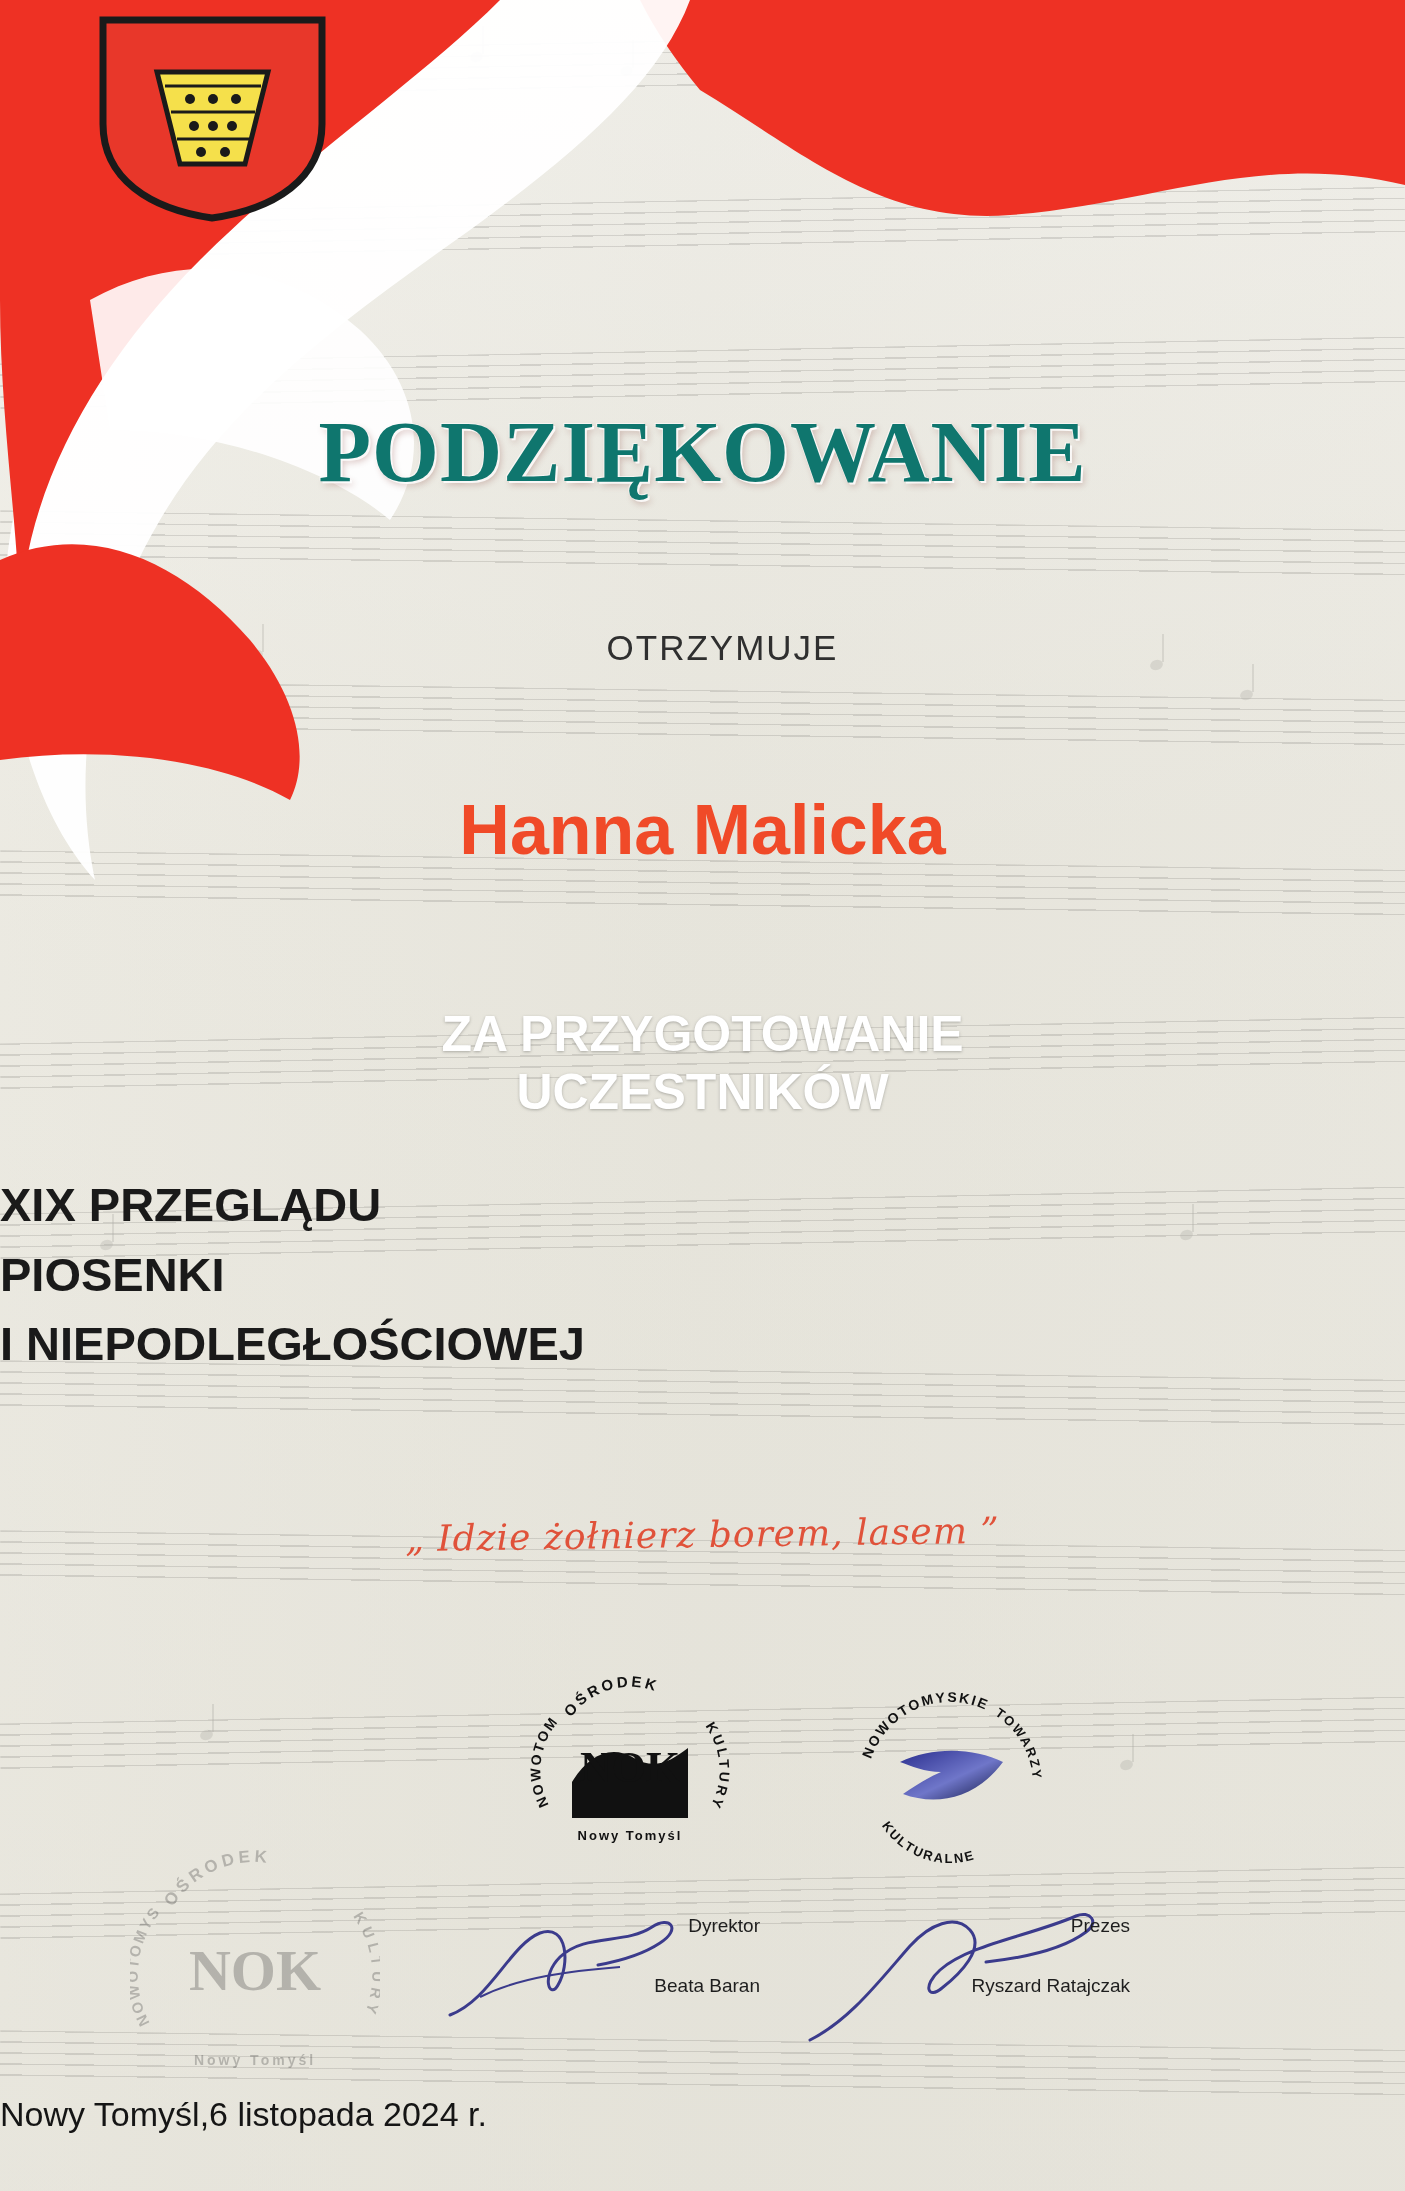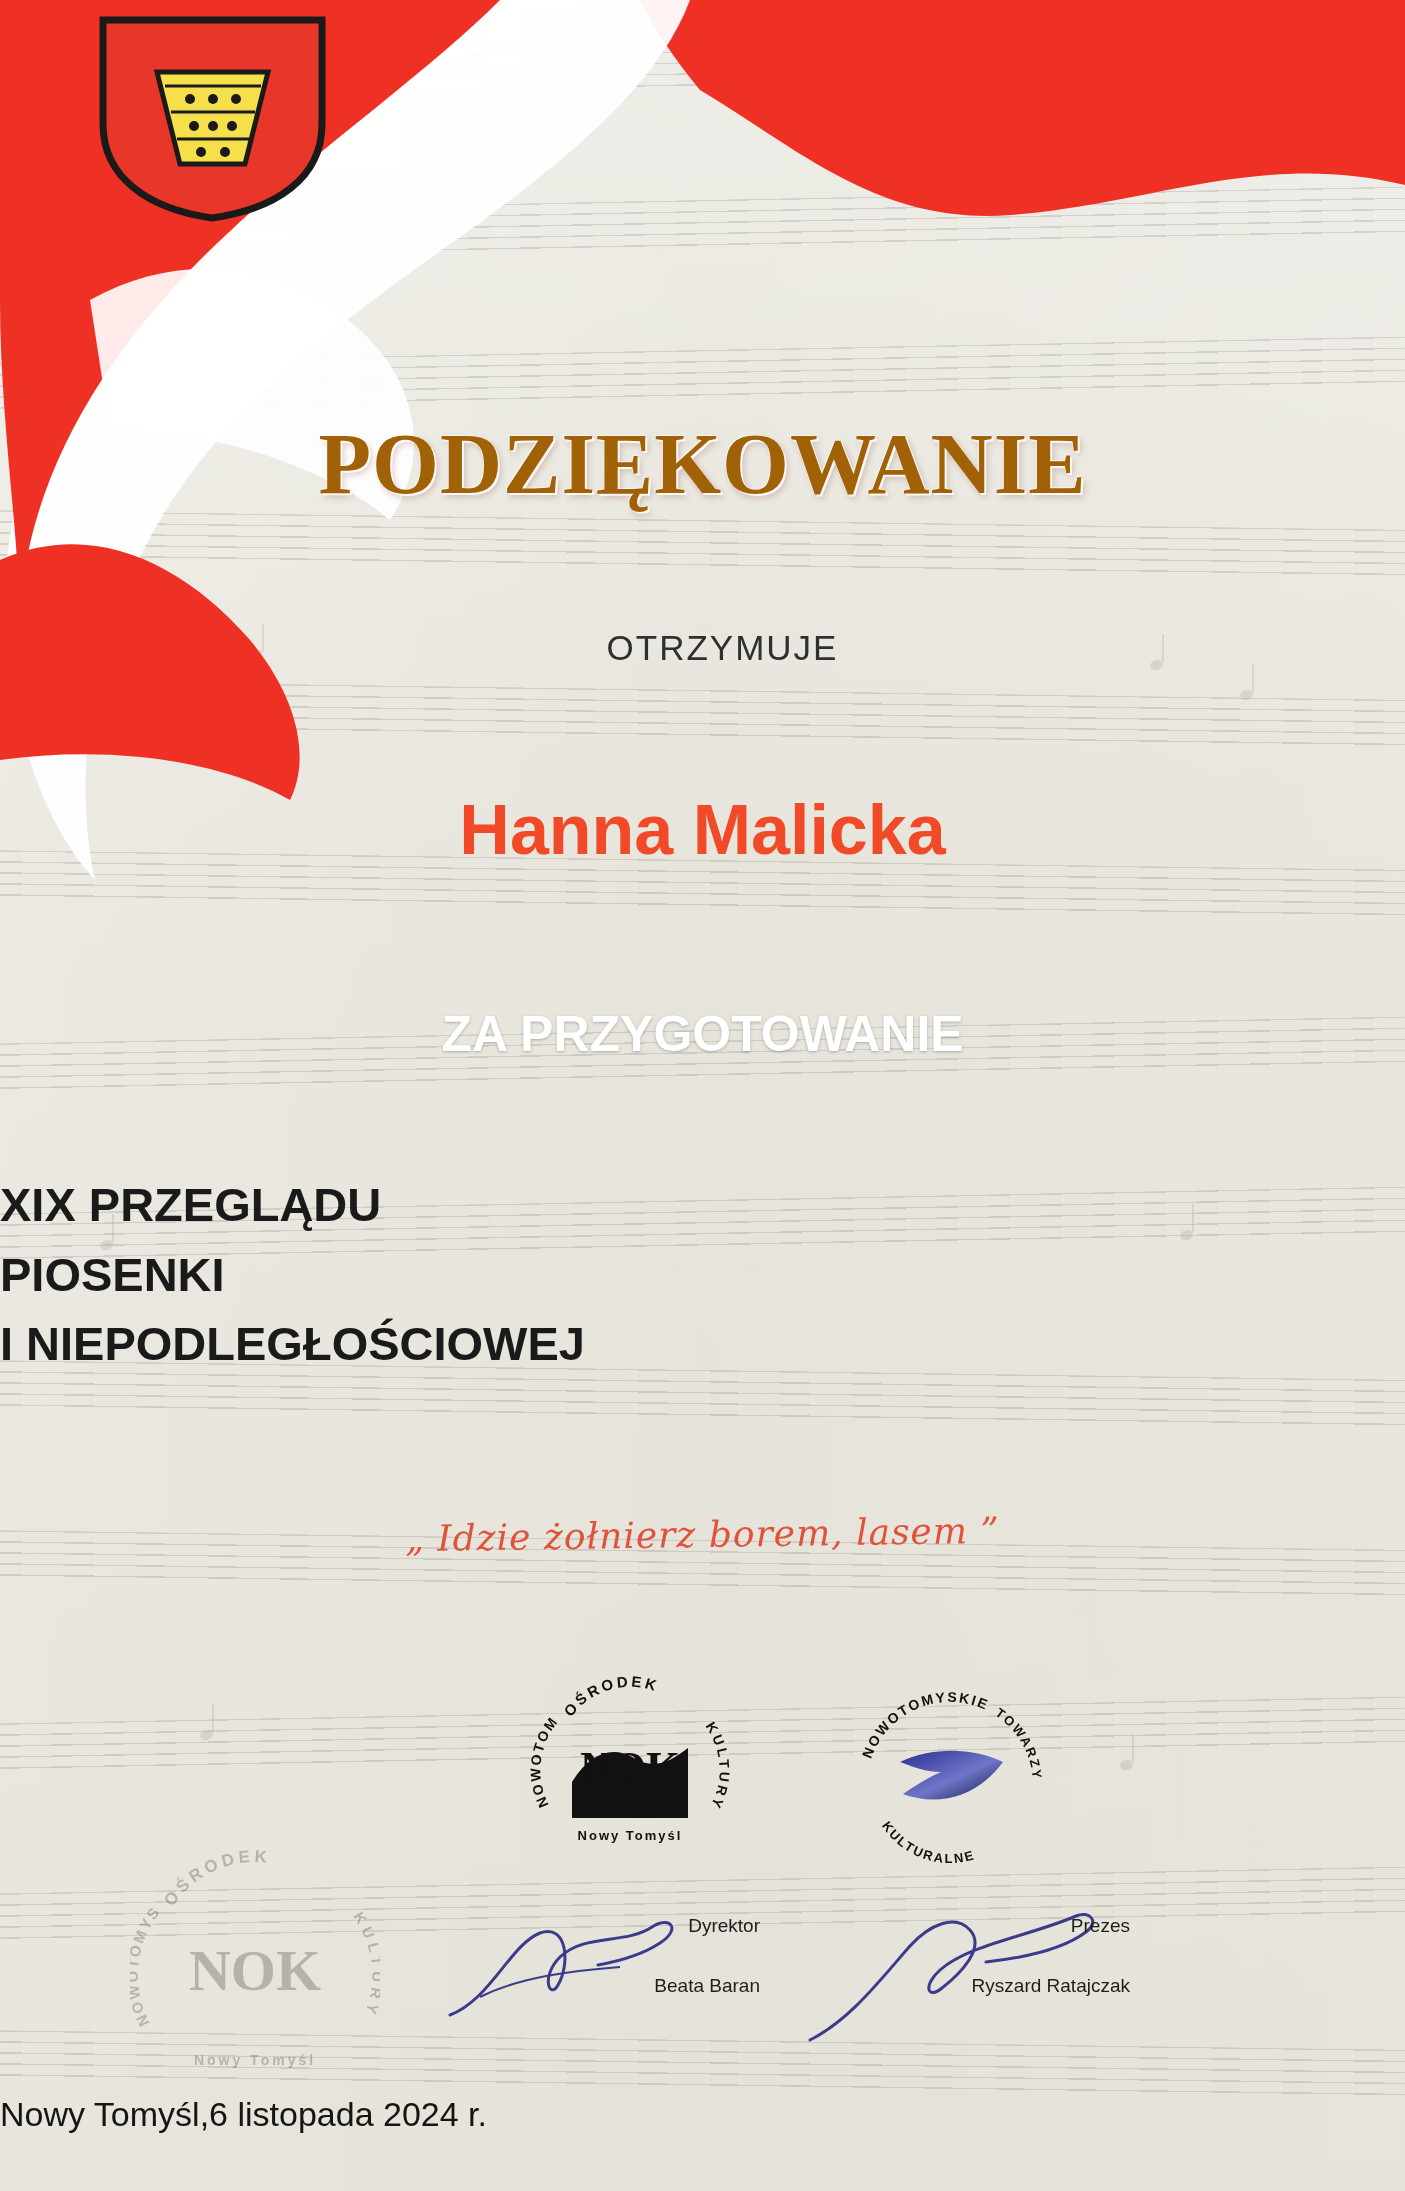--- a/index.html
+++ b/index.html
@@ -79,27 +79,27 @@
     top: 14px;
     width: 235px;
     height: 210px;
   }
 
   
   .title {
     position: absolute;
     left: 0;
     right: 0;
-    top: 414px;
+    top: 402px;
     text-align: center;
     font-family: "Liberation Serif", serif;
     font-weight: bold;
     font-size: 86px;
     letter-spacing: 1px;
-    color: #a16207;
+    color: #0f766e;
     text-shadow:
       2px 2px 0 rgba(255,255,255,0.85),
       -1px -1px 0 rgba(255,255,255,0.6),
       3px 4px 6px rgba(120,40,30,0.25);
   }
   .receives {
     position: absolute;
     left: 12px; right: 0;
     top: 628px;
     text-align: center;
@@ -301,20 +301,21 @@
   </svg>
 
   <div class="title">PODZIĘKOWANIE</div>
 
   <div class="receives">OTRZYMUJE</div>
 
   <div class="honoree">Hanna Malicka</div>
 
   <div class="reason">
     <div>ZA PRZYGOTOWANIE</div>
+    <div>UCZESTNIKÓW</div>
   </div>
 
   <div class="event">
     <div>XIX PRZEGLĄDU</div>
     <div>PIOSENKI</div>
     <div>I NIEPODLEGŁOŚCIOWEJ</div>
   </div>
 
   <div class="motto">„ Idzie żołnierz borem, lasem ”</div>
 

